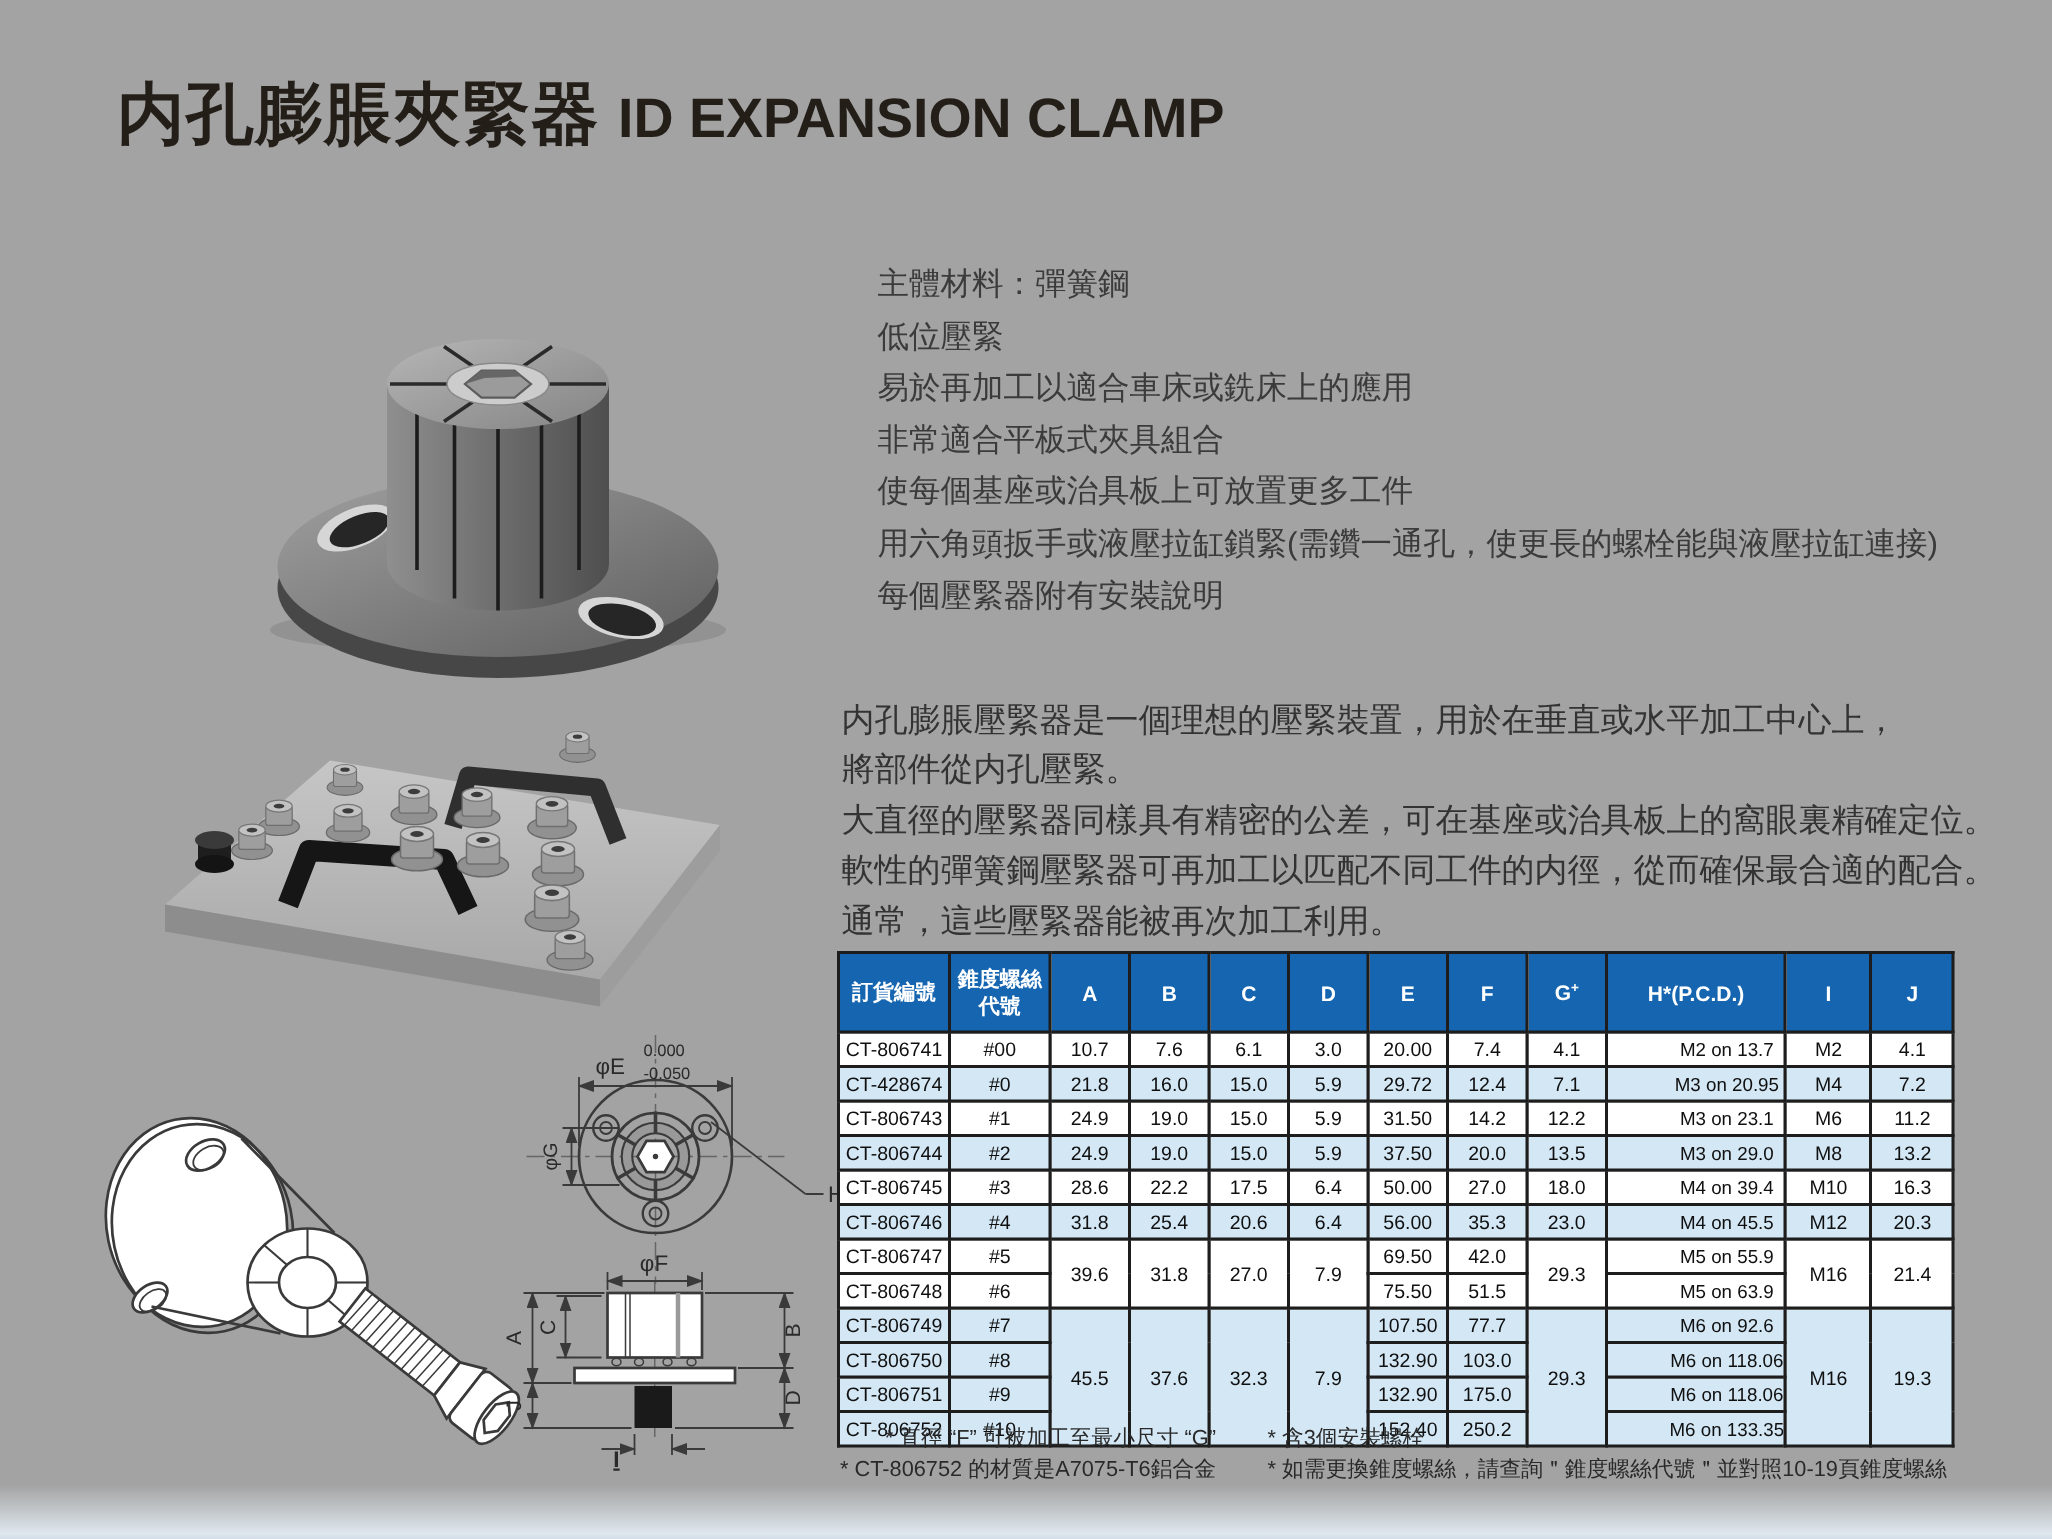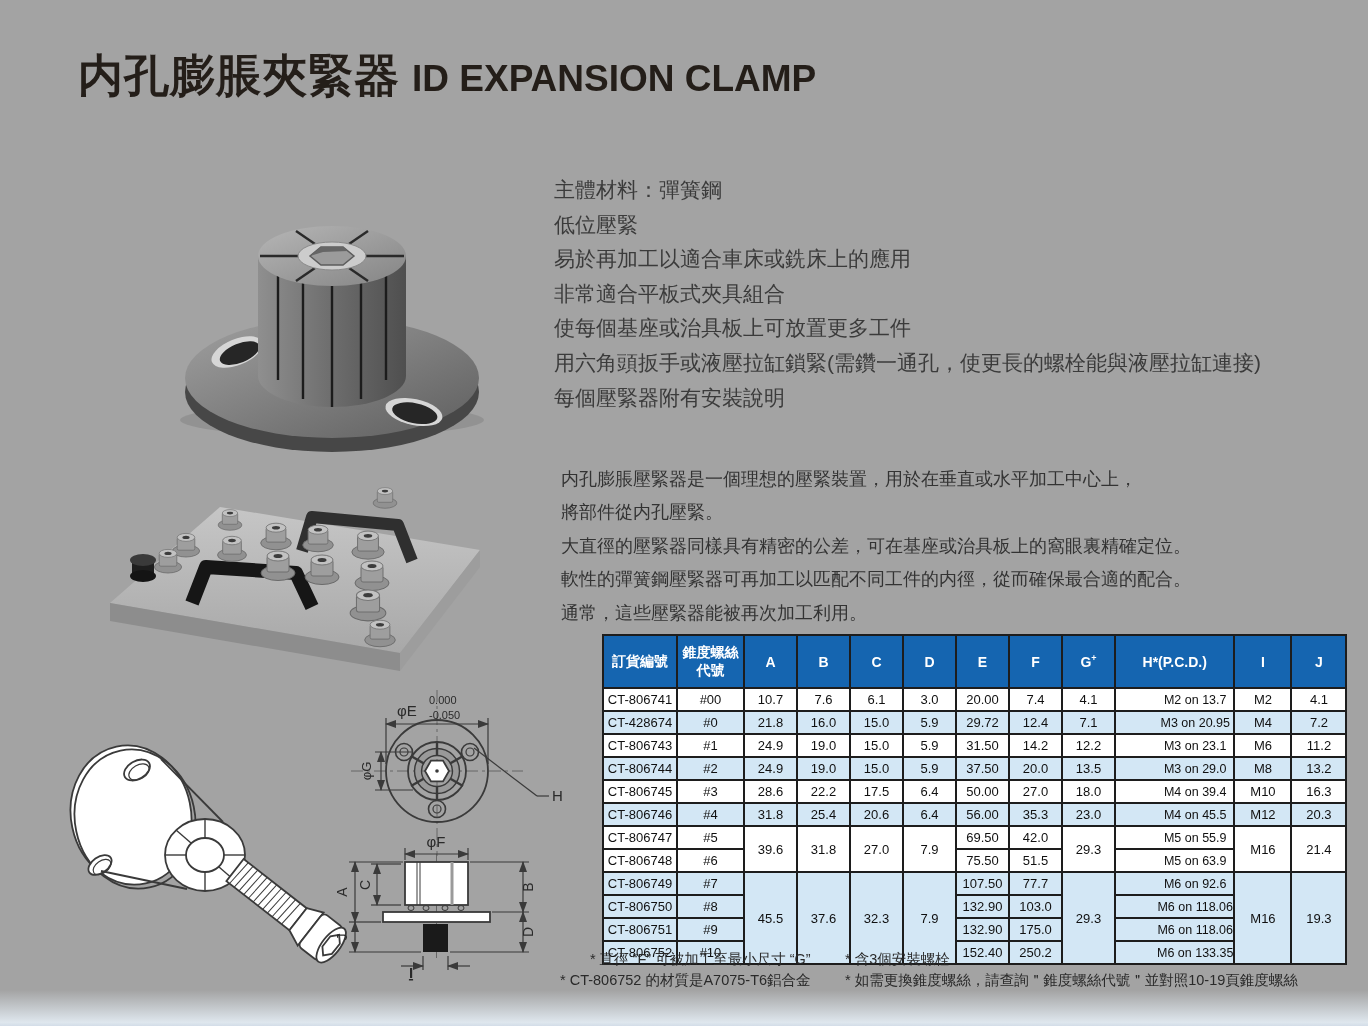--- a/index.html
+++ b/index.html
@@ -1,23 +1,23 @@
 <!DOCTYPE html>
 <html><head>
 <meta charset="utf-8">
 <style>
   html,body{margin:0;padding:0;background:#fff;}
   .page{position:relative;width:1368px;height:1026px;background:#a3a3a3;overflow:hidden;
         font-family:"Liberation Sans","DejaVu Sans",sans-serif;color:#222;}
   .title{position:absolute;left:78px;top:46px;white-space:nowrap;}
   .title .zh{font-size:45px;font-weight:bold;color:#241e19;letter-spacing:1px;}
   .title .en{font-size:37px;font-weight:bold;color:#241e19;margin-left:12px;}
-  .features{position:absolute;left:554px;top:173px;font-size:21px;line-height:34.6px;color:#3b3b3b;white-space:nowrap;}
-  .desc{position:absolute;left:561px;top:463px;font-size:18px;line-height:33.4px;color:#333;white-space:nowrap;}
-  table.spec{position:absolute;left:558px;top:634px;border-collapse:collapse;table-layout:fixed;margin-left:44px;}
+  .features{position:absolute;left:585px;top:173px;font-size:21px;line-height:34.6px;color:#3b3b3b;white-space:nowrap;}
+  .desc{position:absolute;left:561px;top:463px;font-size:22px;line-height:33.4px;color:#333;white-space:nowrap;}
+  table.spec{position:absolute;left:558px;top:634px;border-collapse:collapse;table-layout:fixed;}
   table.spec td{border:2px solid #1d1d1d;text-align:center;vertical-align:middle;
         font-size:13px;color:#101010;height:21px;padding:0;white-space:nowrap;overflow:hidden;background:#fff;}
   table.spec tr.head td{background:#1565b0;color:#ffffff;font-weight:bold;height:51px;font-size:14px;}
   table.spec tr.head td sup{font-size:9px;}
   table.spec tr.alt td{background:#d3e7f5;}
   table.spec td.hcol{font-size:12.5px;padding-left:41px;}
   .foot{position:absolute;font-size:14.5px;line-height:21px;color:#2a2a2a;white-space:nowrap;}
   .band{position:absolute;left:0;bottom:0;width:1368px;height:36px;
         background:linear-gradient(180deg,rgba(255,255,255,0) 0%,#dfe7ee 90%,#d3dde8 100%);}
   svg text{font-family:"Liberation Sans","DejaVu Sans",sans-serif;}

